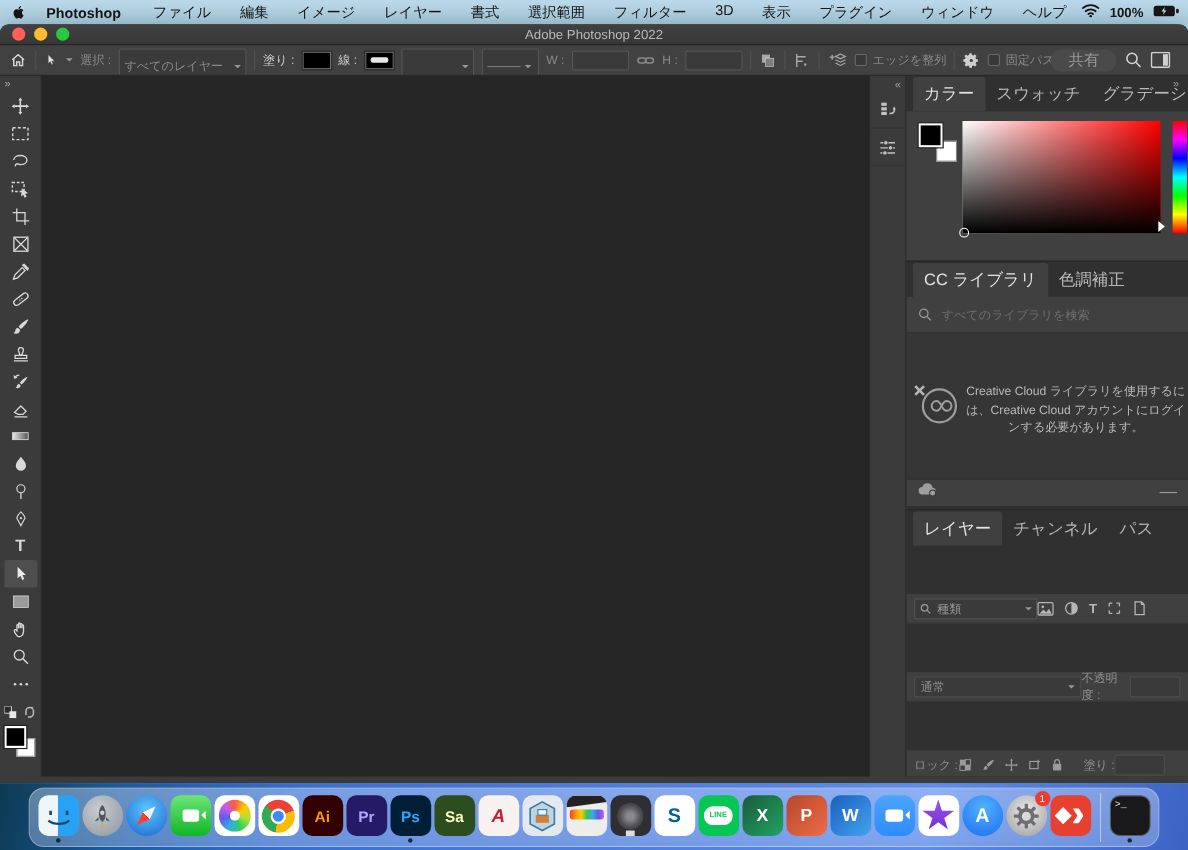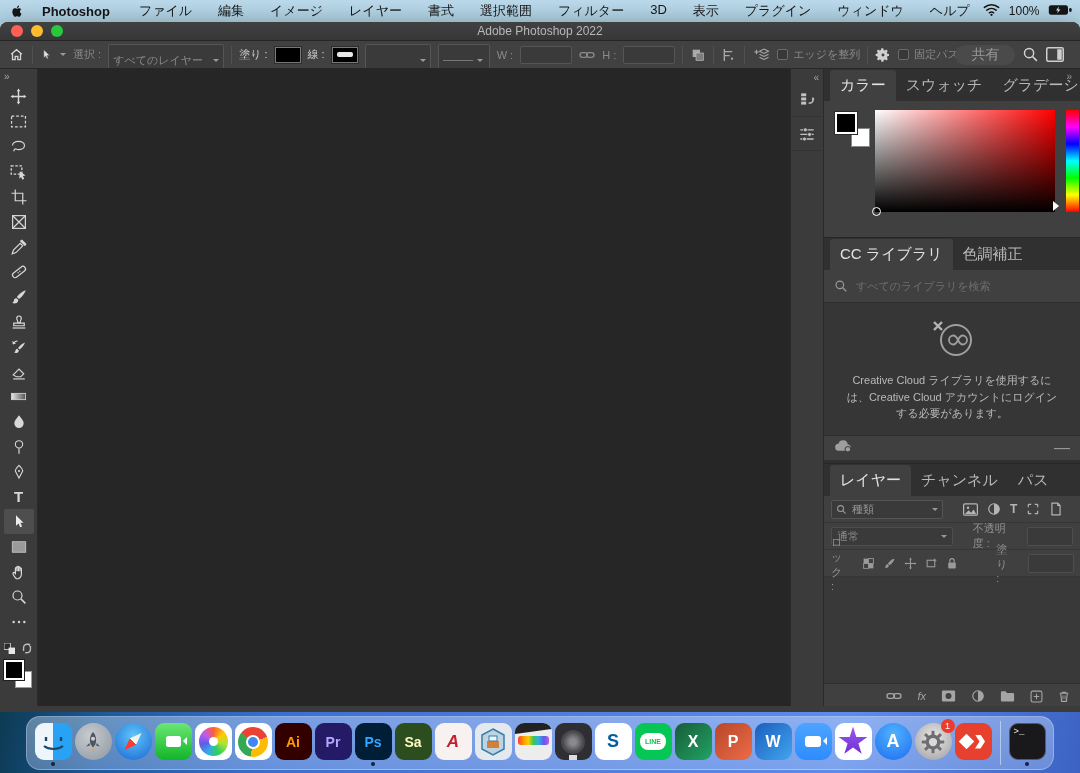--- a/index.html
+++ b/index.html
@@ -9,21 +9,21 @@
 
   
   .menubar { position:absolute; top:0; left:0; width:100%; height:22px;
     background:linear-gradient(#bcdaeb,#aed2e4); display:flex; align-items:center;
     padding:0 10px; font-size:13px; color:#161616; }
   .apple { width:22px; display:flex; justify-content:center; margin-right:8px; }
   .menu-app { font-weight:700; margin-right:6px; padding:0 10px; }
   .menu-items { display:flex; }
   .menu-item { padding:0 13px; white-space:nowrap; }
   .menu-status { margin-left:auto; display:flex; align-items:center; gap:9px; }
-  .mb-batt-pct { font-size:12px; }
+  .mb-batt-pct { font-size:12px;font-weight:bold; }
 
   
   .ps-window { position:absolute; top:22px; left:0; width:1080px; height:690px;
     border-radius:8px 8px 0 0; overflow:hidden; background:#3b3b3b; box-shadow:0 8px 30px rgba(0,0,0,.45); }
   .titlebar { height:19px; background:linear-gradient(#414141,#373737); border-bottom:1px solid #252525;
     position:relative; display:flex; align-items:center; }
   .tl { width:12px; height:12px; border-radius:50%; margin-left:8px; }
   .tl.red{ background:#ff5f57; margin-left:11px;} .tl.yel{background:#febc2e;} .tl.grn{background:#28c840;}
   .win-title { position:absolute; left:0; right:0; text-align:center; color:#b8b8b8; font-size:12px; }
 
@@ -93,27 +93,27 @@
   .sat-square { position:relative; width:180px; height:102px;
     background:linear-gradient(to top,#000,rgba(0,0,0,0)),linear-gradient(to right,#fff,#f00); }
   .sat-marker { position:absolute; left:-3px; bottom:-4px; width:9px; height:9px; border:1.5px solid #fff; border-radius:50%; }
   .hue-tri { position:absolute; right:-9px; bottom:1px; width:0; height:0; border:5px solid transparent; border-left:6px solid #fff; }
   .hue-bar { width:13px; height:102px; margin-left:11px;
     background:linear-gradient(#f00,#f0f,#00f,#0ff,#0f0,#ff0,#f00); }
 
   
   .lib-search { height:33px; background:#404040; border-bottom:1px solid #2e2e2e; display:flex; align-items:center; padding:0 10px; gap:8px; }
   .lib-search-ph { color:#6e6e6e; font-size:11px; }
-  .lib-body { height:132px; background:#363636; display:flex; flex-direction:column; align-items:center; justify-content:center; }
+  .lib-body { height:132px; background:#363636; display:flex; flex-direction:row; align-items:center; justify-content:center; }
   .lib-msg { color:#b9b9b9; font-size:11px; line-height:1.5; text-align:center; width:218px; margin-top:8px; }
   .lib-foot { height:25px; background:#404040; border-top:1px solid #2e2e2e; display:flex; align-items:center; padding:0 10px; justify-content:space-between; }
   .lib-dash { color:#9a9a9a; }
 
   
-  .lay-row { height:27px; background:#404040; display:flex; align-items:center; padding:0 7px; gap:20px; font-size:11px; color:#8f8f8f; border-bottom:1px solid #363636; }
+  .lay-row { height:27px; background:#404040; display:flex; align-items:center; padding:0 7px; gap:0; font-size:11px; color:#8f8f8f; border-bottom:1px solid #363636;margin-top:44px; }
   .lay-filter-box { width:112px; height:19px; background:#3a3a3a; border:1px solid #555; border-radius:2px; display:flex; align-items:center; gap:5px; padding:0 4px; color:#9a9a9a; }
   .lay-filter-box .grow { flex:1; }
   .lay-icons { display:flex; gap:9px; align-items:center; }
   .blend-box { width:172px; height:19px; background:#3a3a3a; border:1px solid #4e4e4e; border-radius:2px; display:flex; align-items:center; padding:0 5px; color:#8a8a8a; }
   .blend-box .grow { flex:1; }
   .mini-field { width:46px; height:19px; background:#3a3a3a; border:1px solid #4e4e4e; border-radius:2px; flex:0 0 auto; }
   .lay-list { height:106px; background:#393939; }
   .lay-foot { height:25px; background:#404040; border-top:1px solid #2e2e2e; display:flex; align-items:center; justify-content:flex-end; gap:15px; padding:0 10px; }
   .fx-label { color:#a5a5a5; font-size:11px; font-style:italic; }
   .tletter { color:#b5b5b5; font-size:12px; font-weight:700; }

